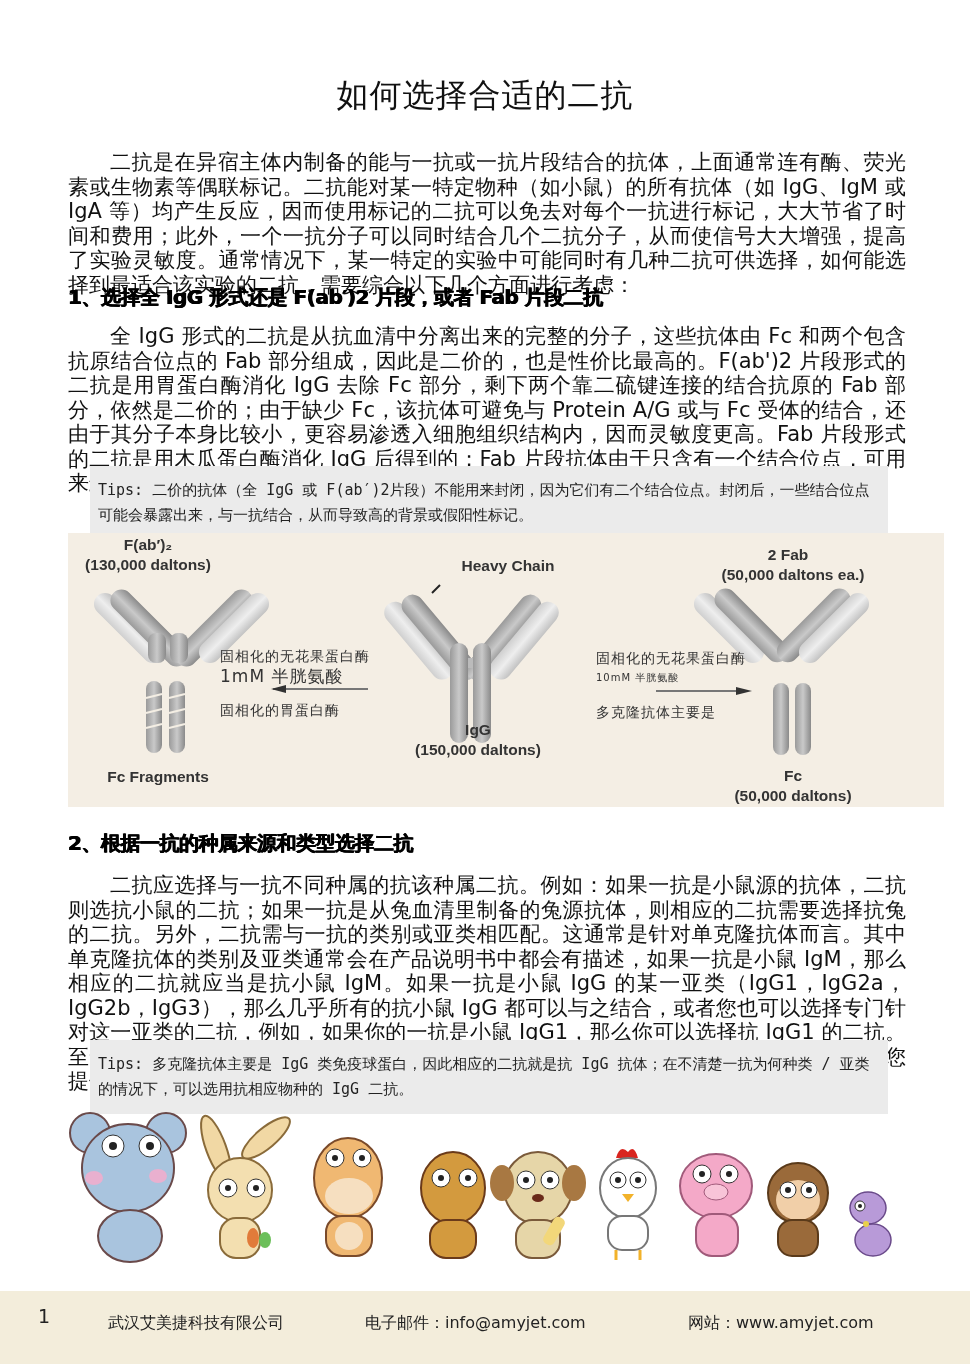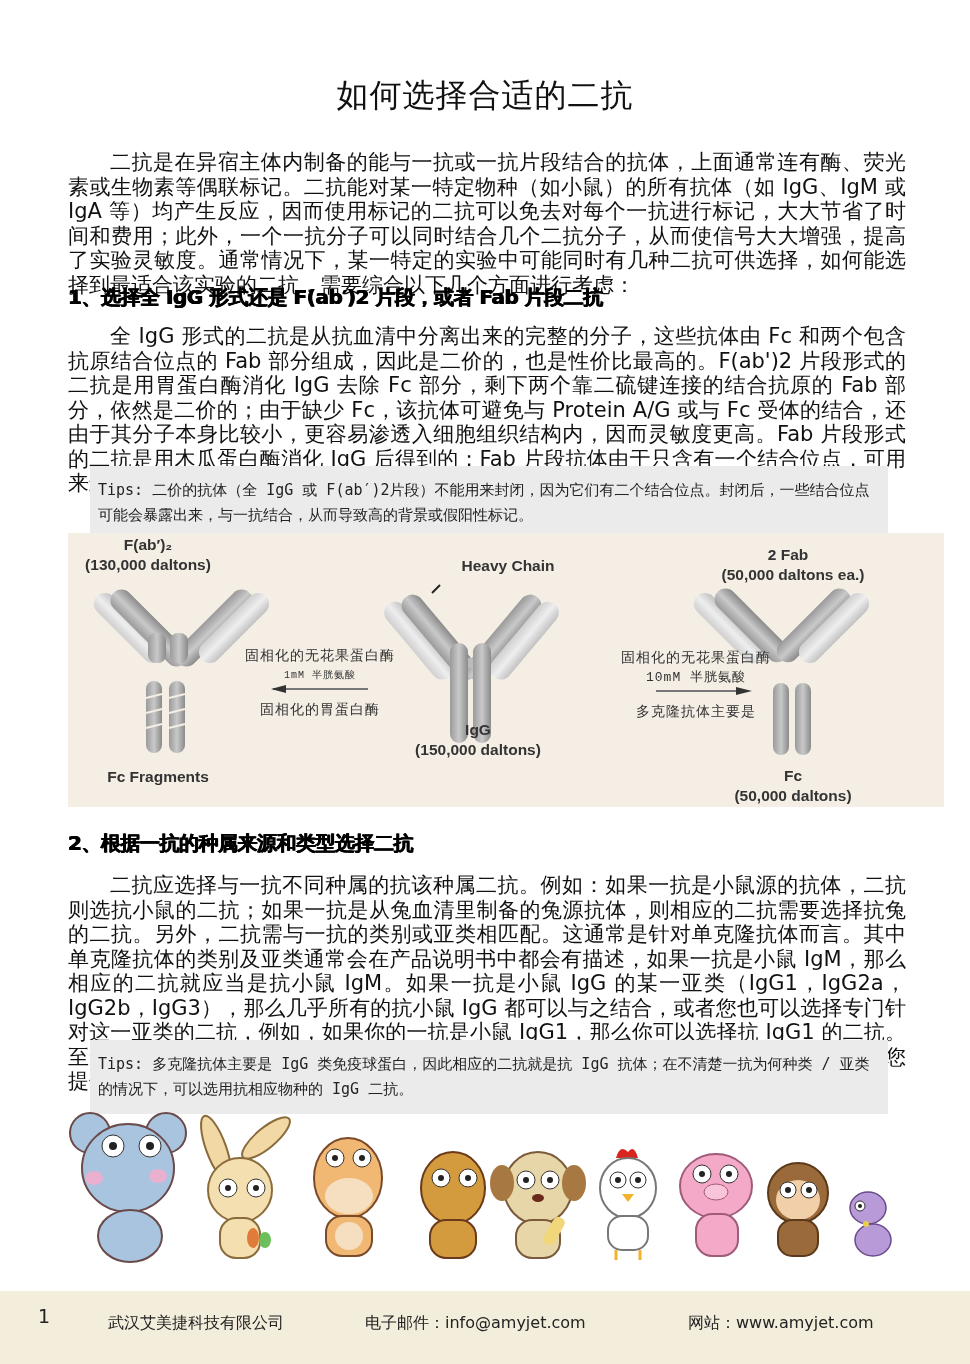--- a/index.html
+++ b/index.html
@@ -11,21 +11,21 @@
             text-align:justify; text-indent:2em; }
     .heading { position:absolute; left:68px; font-size:20px; font-weight:bold;
                font-family:"DejaVu Sans", sans-serif; color:#000; letter-spacing:-0.5px;
                text-shadow:0.6px 0 0 #000, -0.4px 0 0 #000;text-align:right; }
     .tips { position:absolute; left:90px; width:782px; background:#ebebeb; padding:12px 8px;
             font-family:"DejaVu Sans Mono", "Liberation Mono", monospace; font-size:15px;
             line-height:25px; color:#222; }
     .diagram { position:absolute; left:68px; top:533px; width:876px; height:274px; background:#f4eee4; }
     .dlabel { position:absolute; font-family:"Liberation Sans", sans-serif; font-weight:bold;
               font-size:15.5px; color:#333; text-align:center; line-height:19px; }
-    .dcn { position:absolute; font-size:14px; color:#333; text-align:center; letter-spacing:1px; line-height:20px;font-family:Liberation Mono, monospace; }
+    .dcn { position:absolute; font-size:14px; color:#333; text-align:left; letter-spacing:1px; line-height:20px; }
     .animals { position:absolute; left:68px; top:1108px; width:840px; height:160px; }
     .footer { position:absolute; left:0; top:1291px; width:970px; height:73px; background:#f3eddb; }
     .footer span { position:absolute; top:22px; font-size:16px; color:#222; }
   </style>
 </head>
 <body>
 
 <div class="title">如何选择合适的二抗</div>
 
 <div class="para" style="top:150px;">二抗是在异宿主体内制备的能与一抗或一抗片段结合的抗体，上面通常连有酶、荧光素或生物素等偶联标记。二抗能对某一特定物种（如小鼠）的所有抗体（如 IgG、IgM 或 IgA 等）均产生反应，因而使用标记的二抗可以免去对每个一抗进行标记，大大节省了时间和费用；此外，一个一抗分子可以同时结合几个二抗分子，从而使信号大大增强，提高了实验灵敏度。通常情况下，某一特定的实验中可能同时有几种二抗可供选择，如何能选择到最适合该实验的二抗，需要综合以下几个方面进行考虑：</div>
@@ -102,24 +102,24 @@
   <div class="dlabel" style="left:25px; top:234px; width:130px;">Fc Fragments</div>
   <div class="dlabel" style="left:380px; top:23px; width:120px;">Heavy Chain</div>
   <div class="dlabel" style="left:340px; top:187px; width:140px;">IgG</div>
   <div class="dlabel" style="left:330px; top:207px; width:160px;">(150,000 daltons)</div>
   <div class="dlabel" style="left:660px; top:12px; width:120px;">2 Fab</div>
   <div class="dlabel" style="left:640px; top:32px; width:170px;">(50,000 daltons ea.)</div>
   <div class="dlabel" style="left:680px; top:233px; width:90px;">Fc</div>
   <div class="dlabel" style="left:650px; top:253px; width:150px;">(50,000 daltons)</div>
 
   <div class="dcn" style="left:152px; top:113px; width:200px;">固相化的无花果蛋白酶</div>
-  <div class="dcn" style="left:152px; top:133px; width:200px; font-size:10px;">1mM 半胱氨酸</div>
+  <div class="dcn" style="left:152px; top:133px; width:200px; font-size:17px;">1mM 半胱氨酸</div>
   <div class="dcn" style="left:152px; top:167px; width:200px;">固相化的胃蛋白酶</div>
   <div class="dcn" style="left:528px; top:115px; width:200px;">固相化的无花果蛋白酶</div>
-  <div class="dcn" style="left:528px; top:135px; width:200px; font-size:13px;">10mM 半胱氨酸</div>
+  <div class="dcn" style="left:528px; top:135px; width:200px; font-size:10px;">10mM 半胱氨酸</div>
   <div class="dcn" style="left:528px; top:169px; width:200px;">多克隆抗体主要是</div>
 </div>
 
 <div class="heading" style="top:830px;">2、根据一抗的种属来源和类型选择二抗</div>
 
 <div class="para" style="top:873px;">二抗应选择与一抗不同种属的抗该种属二抗。例如：如果一抗是小鼠源的抗体，二抗则选抗小鼠的二抗；如果一抗是从兔血清里制备的兔源抗体，则相应的二抗需要选择抗兔的二抗。另外，二抗需与一抗的类别或亚类相匹配。这通常是针对单克隆抗体而言。其中单克隆抗体的类别及亚类通常会在产品说明书中都会有描述，如果一抗是小鼠 IgM，那么相应的二抗就应当是抗小鼠 IgM。如果一抗是小鼠 IgG 的某一亚类（IgG1，IgG2a，IgG2b，IgG3），那么几乎所有的抗小鼠 IgG 都可以与之结合，或者您也可以选择专门针对这一亚类的二抗，例如，如果你的一抗是小鼠 IgG1，那么你可以选择抗 IgG1 的二抗。至于二抗本身是在什么动物中制备的，对二抗的质量并无明显的影响。艾美捷科技能为您提供最全种属的二抗产品。</div>
 
 <div class="tips" style="top:1040px;">Tips: 多克隆抗体主要是 IgG 类免疫球蛋白，因此相应的二抗就是抗 IgG 抗体；在不清楚一抗为何种类 / 亚类的情况下，可以选用抗相应物种的 IgG 二抗。</div>
 
 <div class="animals">

